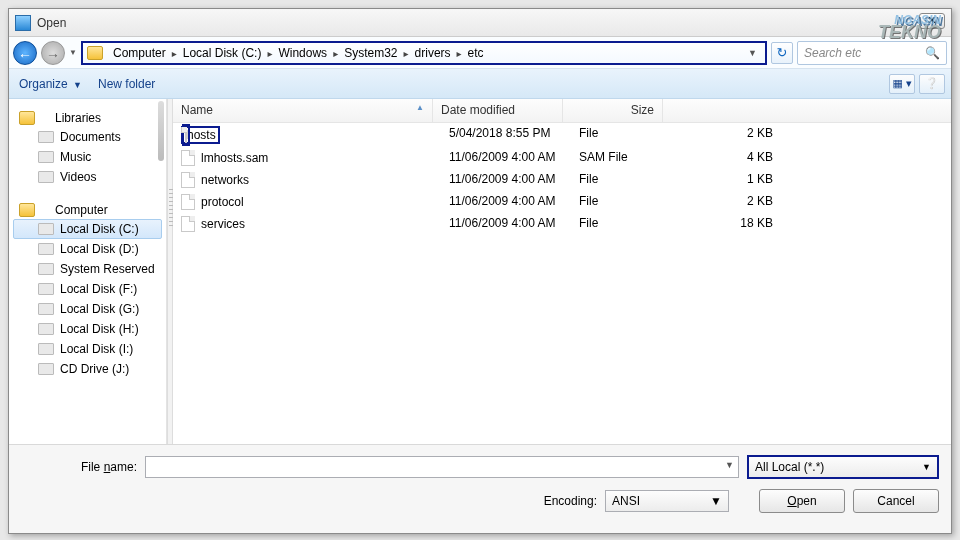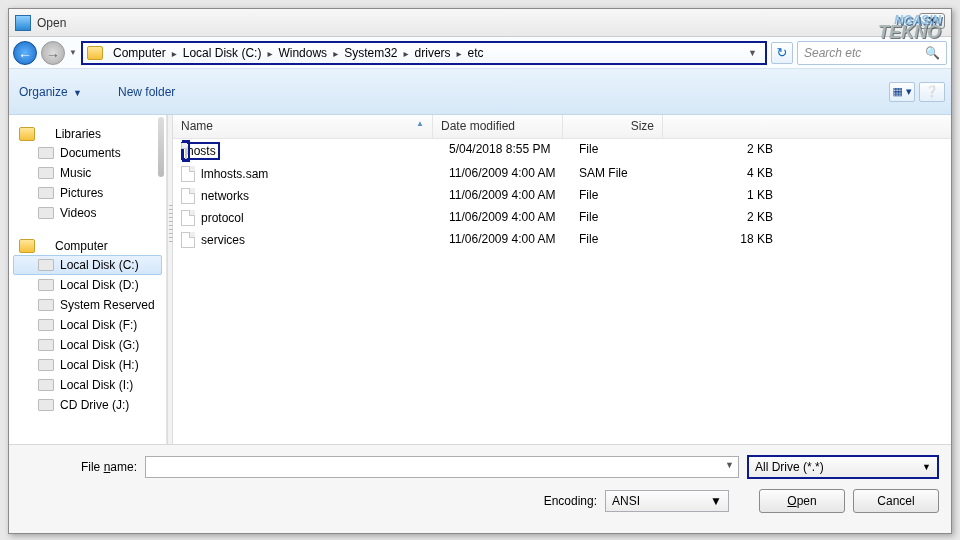--- a/index.html
+++ b/index.html
@@ -14,21 +14,21 @@
   .back { background: radial-gradient(#5fb5ff,#1767c3); color:#fff; border:1px solid #0d4f9a; cursor:pointer; }
   .fwd { background: radial-gradient(#ddd,#aaa); color:#666; border:1px solid #999; }
   .history-drop { width:8px; height:24px; display:flex; align-items:center; justify-content:center; font-size:8px; color:#555; cursor:pointer;}
   .breadcrumb { flex: 1; height: 24px; border: 2px solid #0b1b8f; display: flex; align-items: center; padding: 0 4px; background: linear-gradient(#fff,#f4f9ff); }
   .breadcrumb .folder-icon { width: 16px; height: 14px; background: linear-gradient(#ffe69a,#f5c23a); border:1px solid #caa12a; border-radius:2px; margin-right: 6px; }
   .crumb { padding: 0 4px; cursor:pointer; }
   .crumb-sep { font-size:10px; color:#444; padding:0 2px; }
   .refresh { width:22px; height:22px; border:1px solid #b0c7e0; background:linear-gradient(#fff,#e8f2fb); border-radius:2px; display:flex; align-items:center; justify-content:center; color:#1067c0; font-size:13px; cursor:pointer; }
   .search { width: 150px; height: 24px; border:1px solid #b0c7e0; background:#fff; display:flex; align-items:center; padding:0 6px; color:#888; font-style:italic; position:relative; border-radius:2px;}
   .search .mag { position:absolute; right:6px; font-style:normal; color:#6a8fb8;}
-  .toolbar { height: 46px; background: linear-gradient(#e9f3fc,#d5e8f7); border-bottom:1px solid #c0d8ec; display:flex; align-items:center; padding:0 10px; gap: 36px; position:relative; }
+  .toolbar { height: 30px; background: linear-gradient(#e9f3fc,#d5e8f7); border-bottom:1px solid #c0d8ec; display:flex; align-items:center; padding:0 10px; gap: 16px; position:relative; }
   .toolbar .org { color:#15428b; cursor:pointer; }
   .toolbar .org .dd { font-size:9px; margin-left:2px;}
   .toolbar-right { position:absolute; right:6px; display:flex; gap:4px; }
   .toolbar-right .tbtn { width:26px; height:20px; border:1px solid #b0c7e0; background:linear-gradient(#fdfdfd,#e4f0fa); border-radius:2px; display:flex; align-items:center; justify-content:center; font-size:11px; color:#15428b; cursor:pointer;}
   .body { flex:1; display:flex; min-height:0; }
   .nav-pane { width: 158px; border-right:1px solid #e3e3e3; padding:10px 4px; overflow:hidden; position:relative; }
   .nav-group { margin-bottom: 14px; }
   .nav-group .hdr { display:flex; align-items:center; gap:20px; padding:2px 6px; cursor:pointer;}
   .nav-group .hdr .ic { width:16px; height:14px; border:1px solid #caa12a; background:linear-gradient(#ffe69a,#f5c23a); border-radius:2px;}
   .nav-group .item { display:flex; align-items:center; gap:6px; padding:2px 6px 2px 24px; cursor:pointer; border:1px solid transparent; border-radius:2px;}
@@ -115,24 +115,20 @@
         <div id="lib-items">
             <div class="item">
               <div class="ic doc"></div>
               <span>Documents</span>
             </div>
             <div class="item">
               <div class="ic mus"></div>
               <span>Music</span>
             </div>
             <div class="item">
-              <div class="ic pic"></div>
-              <span>Pictures</span>
-            </div>
-            <div class="item">
               <div class="ic vid"></div>
               <span>Videos</span>
             </div>
           </div>
       </div>
       <div class="nav-group">
         <div class="hdr">
             <div class="ic comp"></div>
             <span>Computer</span>
           </div>
@@ -228,21 +224,21 @@
     </div>
   </div>
 
   <div class="footer">
     <div class="frow">
       <span class="lbl">File <u>n</u>ame:</span>
       <div class="fname-input">
         <span></span><span class="dd">▼</span>
       </div>
       <div class="filter-box">
-        <span>All Drive  (*.*)</span>
+        <span>All Local  (*.*)</span>
           <span class="dd">▼</span>
       </div>
     </div>
     <div class="frow" style="justify-content:flex-end; padding-left:300px;">
       <span class="lbl" style="width:60px;">Encoding:</span>
       <div class="encoding-box">
         <span>ANSI</span>
           <span class="dd">▼</span>
       </div>
       <div style="width:14px;"></div>

